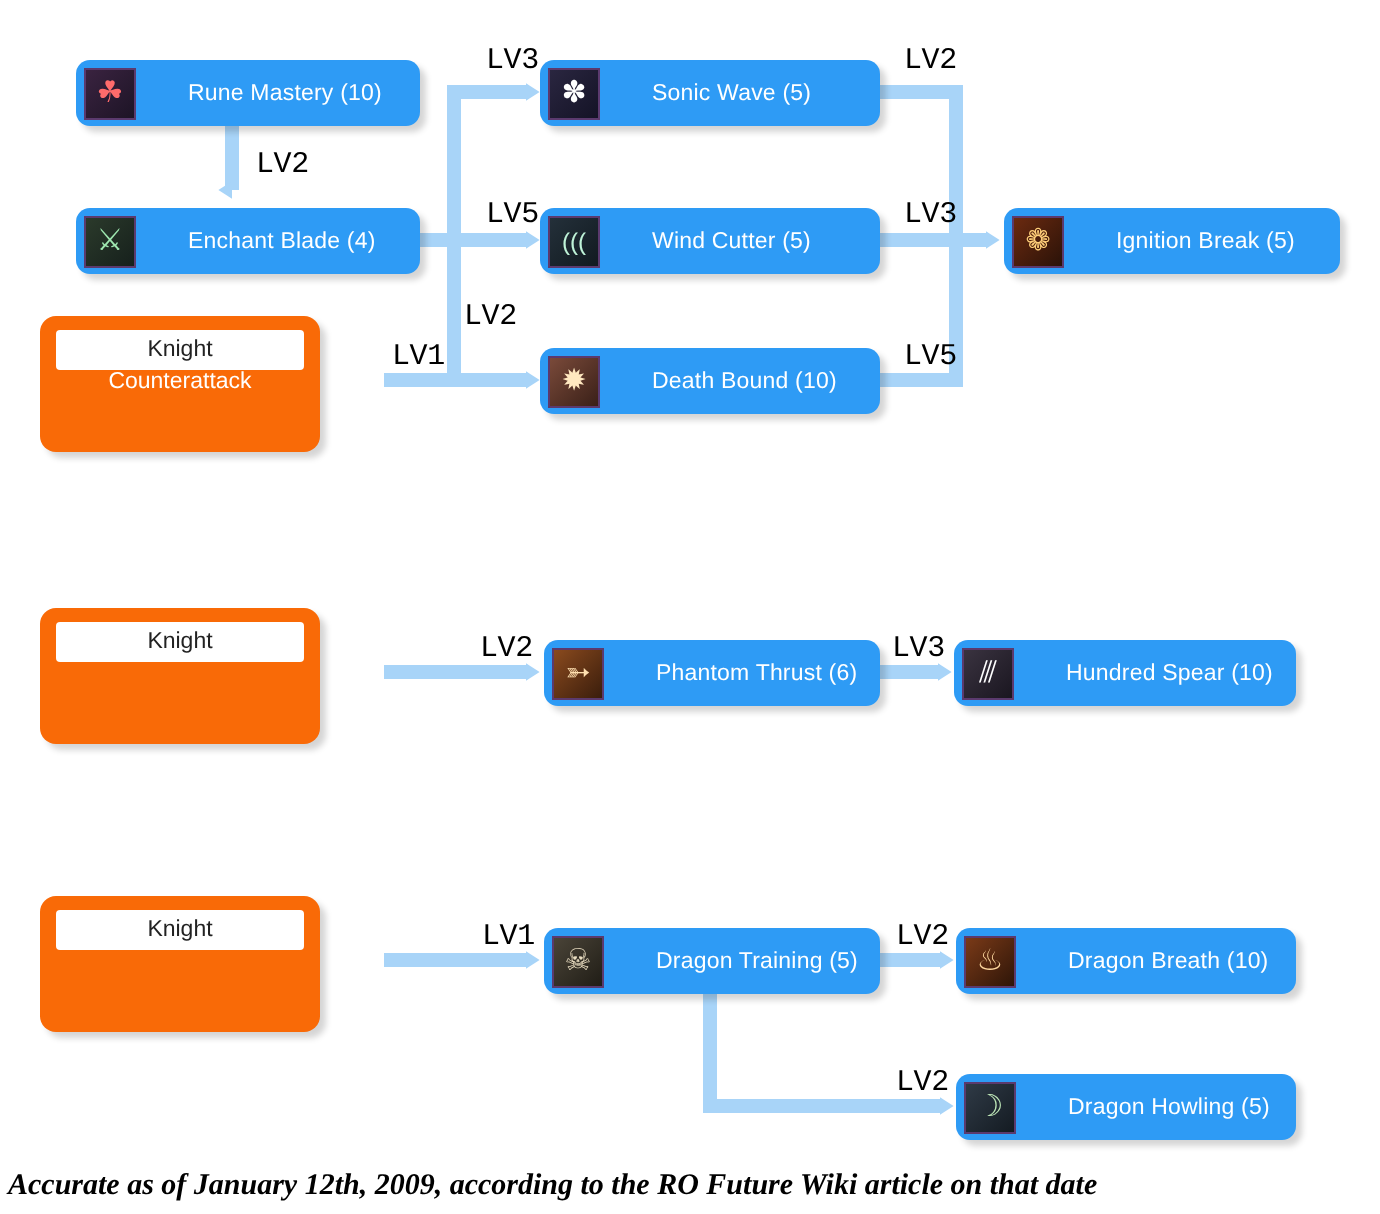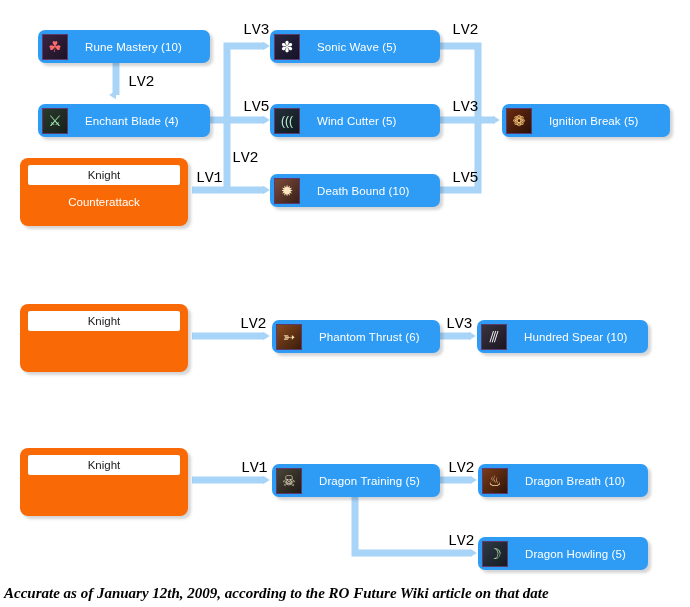--- a/index.html
+++ b/index.html
@@ -74,48 +74,47 @@
     display: flex;
     align-items: center;
     justify-content: center;
     font-size: 15px;
     line-height: 1;
   }
 
   .skill-label {
     color: #ffffff;
     font-size: 11.5px;
-    margin-left: 17px;
+    margin-left: 26px;
     white-space: nowrap;
     letter-spacing: 0.1px;
   }
 
   
   .classnode {
-    width: 168px;
+    width: 140px;
     height: 68px;
     background: #f96a07;
     border-radius: 8px;
     box-shadow: 3px 3px 3px rgba(0,0,0,0.17);
     padding: 7px 8px 0 8px;
   }
   .classnode-header {
     height: 20px;
     background: #ffffff;
     border-radius: 2px;
     display: flex;
     align-items: center;
     justify-content: center;
   }
   .classnode-header-text {
     color: #222222;
     font-size: 11.5px;
   }
   .classnode-name {
-    margin-top: 11px;
     text-align: center;
     color: #ffffff;
     font-size: 11.5px;
   }
 
   
   .lvlabel {
     position: absolute;
     z-index: 3;
     color: #000000;

